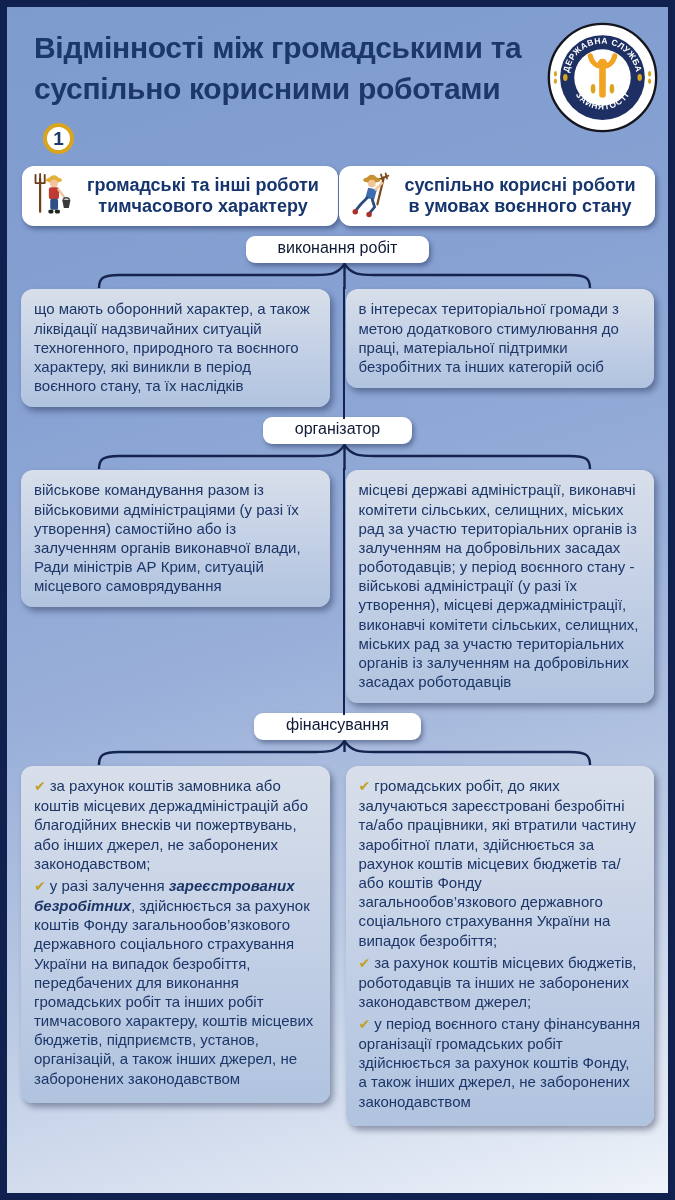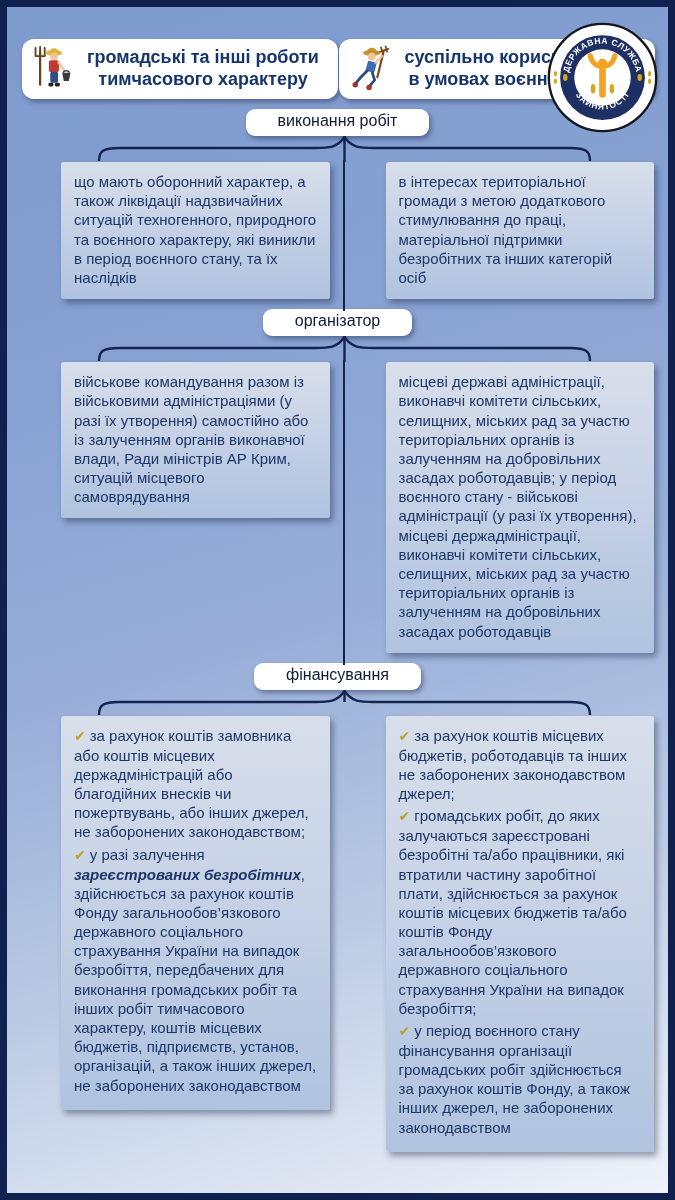--- a/index.html
+++ b/index.html
@@ -44,37 +44,39 @@
   .row{
     position:relative;display:grid;grid-template-columns:1fr 1fr;gap:16px;
     padding:0 14px;margin-bottom:4px;
   }
   .row.with-line::before{
     content:"";position:absolute;left:336px;top:-2px;bottom:-12px;width:2px;background:#14244E;
   }
   .box{
     position:relative;z-index:1;align-self:start;
     background:linear-gradient(180deg,#D8DFEA 0%,#C2CFE5 55%,#B0C3DF 100%);
-    border-radius:3px;padding:10px 13px 12px;
+    border-radius:12px;padding:10px 13px 12px;
     font-size:15px;line-height:1.28;color:#1C3668;
     box-shadow:3px 4px 6px rgba(8,16,50,.38);
-    margin-left:40px;
   }
   .box p{margin:0;}
   .box .li{margin:0 0 3px;}
   .check{color:#BFA125;font-size:14px;margin-right:4px;font-weight:700;}
   b{font-weight:400;}
   .bi{font-weight:700;font-style:italic;}
 </style>
 </head>
 <body>
 
 <div class="poster">
 
   <div class="hdr">
+    <h1 class="title"><span>Відмінності між громадськими та</span><br>
+      <span>суспільно корисними роботами</span><span class="badge">1</span>
+    </h1>
 
     <svg class="logo" viewBox="0 0 120 120">
       <circle cx="60" cy="60" r="57" fill="#ffffff" stroke="#15151d" stroke-width="2.5"></circle>
       <circle cx="60" cy="60" r="45" fill="#1E2F63"></circle>
       <circle cx="60" cy="60" r="30" fill="#ffffff"></circle>
 
       <g>
         <circle cx="60" cy="45" r="5" fill="#F2A322"></circle>
         <path d="M47,37 C50,52 70,52 73,37" fill="none" stroke="#F2A322" stroke-width="5.5" stroke-linecap="round"></path>
         <path d="M60,52 L60,78" stroke="#F2A322" stroke-width="7" stroke-linecap="round"></path>
@@ -180,19 +182,19 @@
     <path d="M337.5,1 C330,12 322,12 308,12 L112,12 C96,12 92,15 92,25" fill="none" stroke="#14244E" stroke-width="2.4"></path>
     <path d="M337.5,1 C345,12 353,12 367,12 L563,12 C579,12 583,15 583,25" fill="none" stroke="#14244E" stroke-width="2.4"></path>
     <path d="M337.5,0 L337.5,12" stroke="#14244E" stroke-width="2.4"></path>
   </svg>
   <div class="row">
     <div class="box">
       <p class="li"><span class="check">✔</span><span>за рахунок коштів замовника або коштів місцевих держадміністрацій або благодійних внесків чи пожертвувань, або інших джерел, не заборонених законодавством;</span></p>
       <p class="li"><span class="check">✔</span><span>у разі залучення </span><span class="bi">зареєстрованих безробітних</span><span>, здійснюється за рахунок коштів Фонду загальнообов’язкового державного соціального страхування України на випадок безробіття, передбачених для виконання громадських робіт та інших робіт тимчасового характеру, коштів місцевих бюджетів, підприємств, установ, організацій, а також інших джерел, не заборонених законодавством</span></p>
     </div>
     <div class="box">
+      <p class="li"><span class="check">✔</span><span>громадських робіт, до яких залучаються зареєстровані безробітні та/або працівники, які втратили частину заробітної плати, здійснюється за рахунок коштів місцевих бюджетів та/або коштів Фонду загальнообов’язкового державного соціального страхування України на випадок безробіття;</span></p>
       <p class="li"><span class="check">✔</span><span>за рахунок коштів місцевих бюджетів, роботодавців та інших не заборонених законодавством джерел;</span></p>
-      <p class="li"><span class="check">✔</span><span>громадських робіт, до яких залучаються зареєстровані безробітні та/або працівники, які втратили частину заробітної плати, здійснюється за рахунок коштів місцевих бюджетів та/або коштів Фонду загальнообов’язкового державного соціального страхування України на випадок безробіття;</span></p>
       <p class="li"><span class="check">✔</span><span>у період воєнного стану фінансування організації громадських робіт здійснюється за рахунок коштів Фонду, а також інших джерел, не заборонених законодавством</span></p>
     </div>
   </div>
 
 </div>
 
 </body></html>

